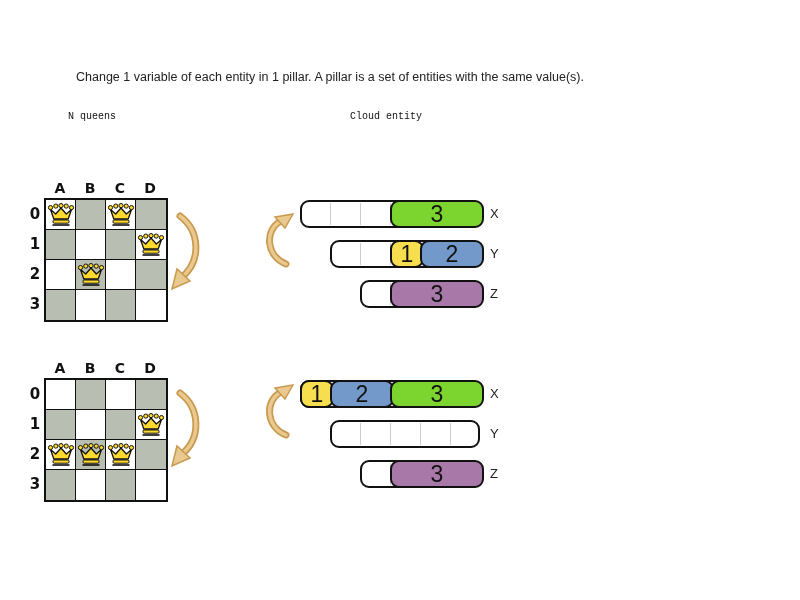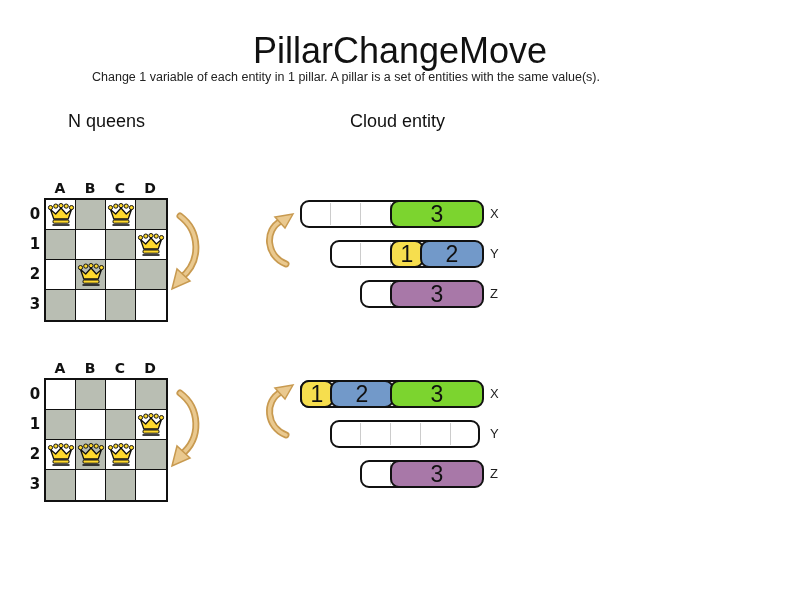--- a/index.html
+++ b/index.html
@@ -1,22 +1,22 @@
 <!DOCTYPE html>
 <html><head>
 <meta charset="utf-8">
 <style>
   html,body{margin:0;padding:0;background:#fff;}
   .page{position:relative;width:800px;height:600px;background:#fff;overflow:hidden;
         font-family:"Liberation Sans",sans-serif;color:#111;}
   .title{position:absolute;left:0;top:30px;width:800px;text-align:center;
          font-size:36px;font-weight:400;letter-spacing:0px;}
   .subtitle{position:absolute;left:0;top:70px;width:660px;text-align:center;
-            font-size:12.5px;color:#222;margin-left:16px;}
-  .section-label{position:absolute;font-size:18px;color:#111;}
+            font-size:12.5px;color:#222;}
+  .section-label{position:absolute;font-size:10px;color:#111;font-family:Liberation Mono, monospace;}
   #lbl-nqueens{left:68px;top:111px;}
   #lbl-cloud{left:350px;top:111px;}
 
   
   .board{position:absolute;width:160px;height:142px;}
   .col-label{position:absolute;top:-1px;width:30px;height:19px;line-height:19px;text-align:center;
              font-family:"DejaVu Sans",sans-serif;font-weight:bold;font-size:14px;}
   .row-label{position:absolute;left:0;width:16px;height:30px;line-height:30px;text-align:center;
              font-family:"DejaVu Sans",sans-serif;font-weight:bold;font-size:15px;}
   .grid{position:absolute;left:17px;top:18px;width:120px;height:120px;border:2px solid #111;}
@@ -36,21 +36,20 @@
          font-size:23px;color:#111;}
   .computer-label{position:absolute;left:190px;width:30px;height:28px;line-height:28px;
                   font-size:13px;color:#222;}
   .arrow-svg{position:absolute;}
 </style>
 </head>
 <body>
 
 <div class="page">
 
-  <div class="title">PillarChangeMove</div>
   <div class="subtitle">Change 1 variable of each entity in 1 pillar. A pillar is a set of entities with the same value(s).</div>
 
   <div class="section-label" id="lbl-nqueens">N queens</div>
   <div class="section-label" id="lbl-cloud">Cloud entity</div>
 
   <div class="board" id="board-before" style="left:27px;top:180px;">
       <div class="col-label" style="left: 18px;">A</div>
       <div class="col-label" style="left: 48px;">B</div>
       <div class="col-label" style="left: 78px;">C</div>
       <div class="col-label" style="left: 108px;">D</div>

